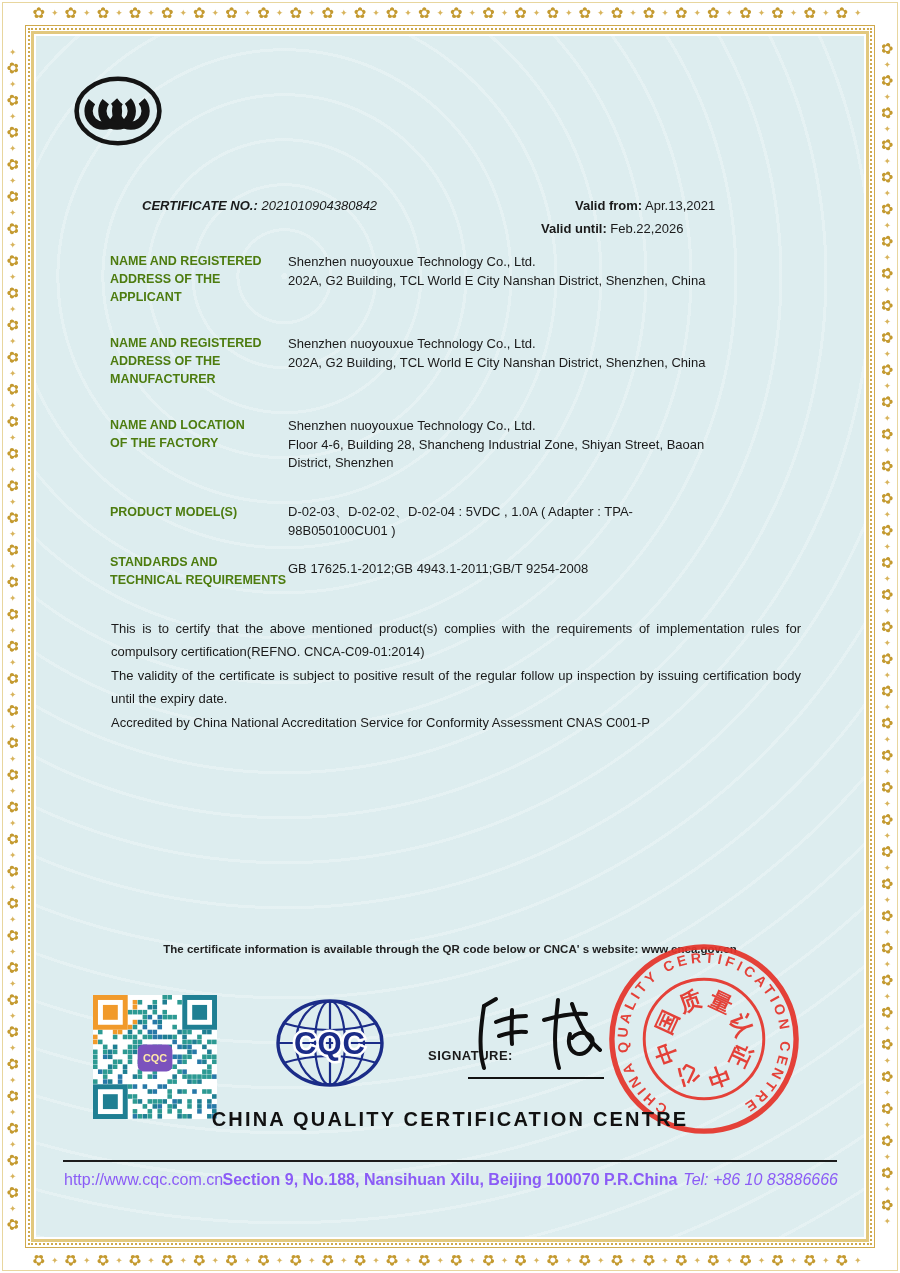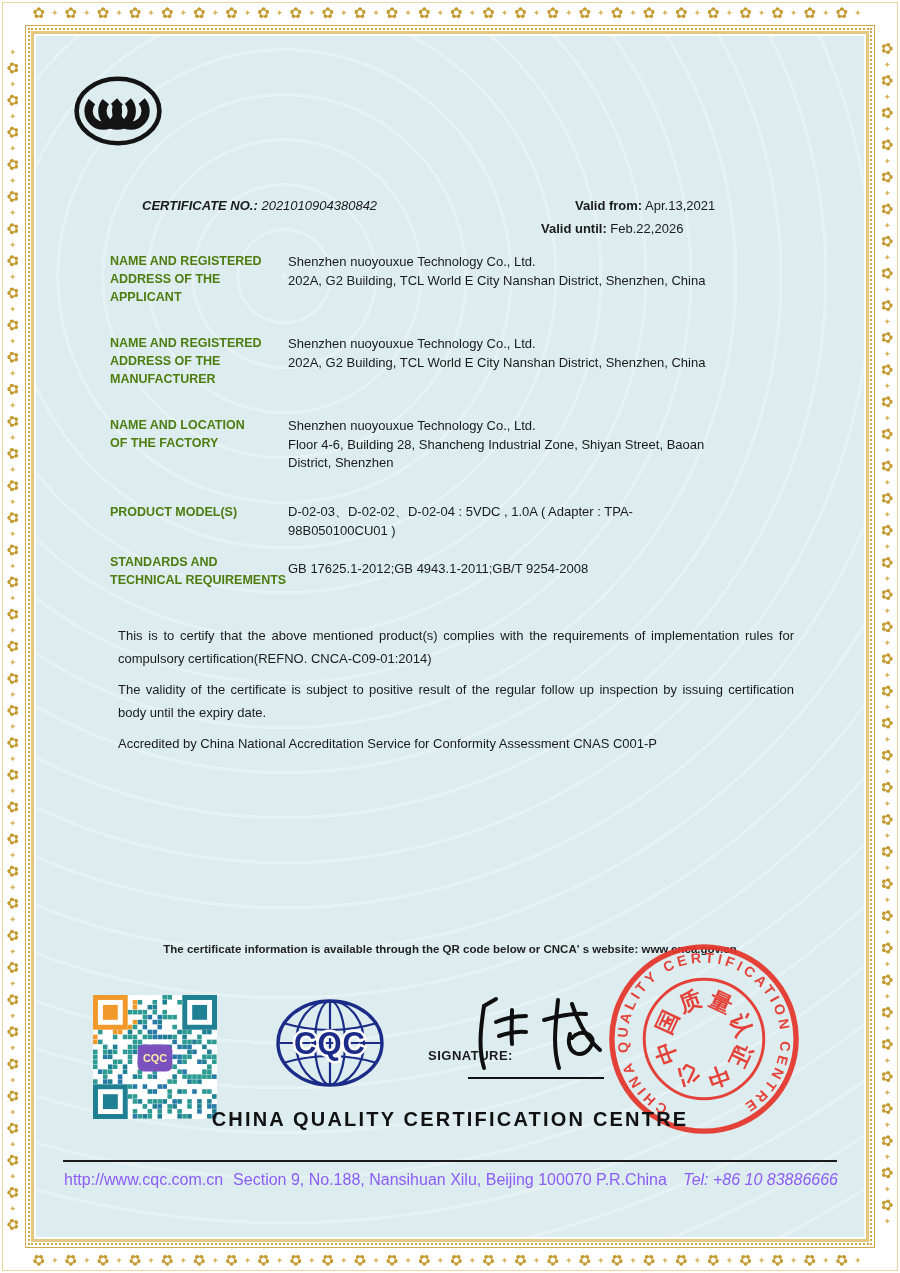--- a/index.html
+++ b/index.html
@@ -36,37 +36,37 @@
   .blabel{font-weight:bold;}
 
   
   .flabel{position:absolute;left:110px;width:182px;font-weight:bold;
     font-size:12.5px;line-height:18px;color:#4d7c0f;}
   .fvalue{position:absolute;left:288px;width:432px;font-size:13px;line-height:18.5px;}
 
   
   .paras{position:absolute;left:110px;top:616px;width:692px;font-size:13px;
     line-height:23px;text-align:justify;}
-  .paras p{margin:8px;}
+  .paras p{margin:1px;}
 
   
   .notice{position:absolute;left:0;top:943px;width:900px;text-align:center;
     font-size:11.5px;font-weight:bold;color:#222;}
   .qr{position:absolute;left:93px;top:995px;}
   .cqc-globe{position:absolute;left:274px;top:997px;}
   .sig-label{position:absolute;left:428px;top:1048px;font-size:13px;font-weight:bold;letter-spacing:.5px;}
   .sig-line{position:absolute;left:468px;top:1077px;width:136px;height:2px;background:#111;}
   .sig-strokes{position:absolute;left:466px;top:992px;}
   .stamp{position:absolute;left:606px;top:941px;opacity:.93;}
   .centre-name{position:absolute;left:0;top:1108px;width:900px;text-align:center;
     font-size:20px;font-weight:bold;letter-spacing:2.2px;color:#111;}
   .rule{position:absolute;left:63px;top:1160px;width:774px;height:2px;background:#1c1c1c;}
   .foot{position:absolute;top:1171px;font-size:16px;color:#8b5cf6;}
   .foot-web{left:64px;}
-  .foot-addr{left:0;width:900px;text-align:center;}
+  .foot-addr{left:0;width:900px;text-align:center;font-weight:bold;}
   .foot-tel{right:62px;font-style:italic;}
 </style>
 </head>
 <body>
 
 <div class="motif motif-top"><span class="big">✿</span><span class="small">✦</span><span class="big">✿</span><span class="small">✦</span><span class="big">✿</span><span class="small">✦</span><span class="big">✿</span><span class="small">✦</span><span class="big">✿</span><span class="small">✦</span><span class="big">✿</span><span class="small">✦</span><span class="big">✿</span><span class="small">✦</span><span class="big">✿</span><span class="small">✦</span><span class="big">✿</span><span class="small">✦</span><span class="big">✿</span><span class="small">✦</span><span class="big">✿</span><span class="small">✦</span><span class="big">✿</span><span class="small">✦</span><span class="big">✿</span><span class="small">✦</span><span class="big">✿</span><span class="small">✦</span><span class="big">✿</span><span class="small">✦</span><span class="big">✿</span><span class="small">✦</span><span class="big">✿</span><span class="small">✦</span><span class="big">✿</span><span class="small">✦</span><span class="big">✿</span><span class="small">✦</span><span class="big">✿</span><span class="small">✦</span><span class="big">✿</span><span class="small">✦</span><span class="big">✿</span><span class="small">✦</span><span class="big">✿</span><span class="small">✦</span><span class="big">✿</span><span class="small">✦</span><span class="big">✿</span><span class="small">✦</span><span class="big">✿</span><span class="small">✦</span></div>
 <div class="motif motif-bottom"><span class="big">✿</span><span class="small">✦</span><span class="big">✿</span><span class="small">✦</span><span class="big">✿</span><span class="small">✦</span><span class="big">✿</span><span class="small">✦</span><span class="big">✿</span><span class="small">✦</span><span class="big">✿</span><span class="small">✦</span><span class="big">✿</span><span class="small">✦</span><span class="big">✿</span><span class="small">✦</span><span class="big">✿</span><span class="small">✦</span><span class="big">✿</span><span class="small">✦</span><span class="big">✿</span><span class="small">✦</span><span class="big">✿</span><span class="small">✦</span><span class="big">✿</span><span class="small">✦</span><span class="big">✿</span><span class="small">✦</span><span class="big">✿</span><span class="small">✦</span><span class="big">✿</span><span class="small">✦</span><span class="big">✿</span><span class="small">✦</span><span class="big">✿</span><span class="small">✦</span><span class="big">✿</span><span class="small">✦</span><span class="big">✿</span><span class="small">✦</span><span class="big">✿</span><span class="small">✦</span><span class="big">✿</span><span class="small">✦</span><span class="big">✿</span><span class="small">✦</span><span class="big">✿</span><span class="small">✦</span><span class="big">✿</span><span class="small">✦</span><span class="big">✿</span><span class="small">✦</span></div>
 <div class="motif motif-left"><span class="big">✿</span><span class="small">✦</span><span class="big">✿</span><span class="small">✦</span><span class="big">✿</span><span class="small">✦</span><span class="big">✿</span><span class="small">✦</span><span class="big">✿</span><span class="small">✦</span><span class="big">✿</span><span class="small">✦</span><span class="big">✿</span><span class="small">✦</span><span class="big">✿</span><span class="small">✦</span><span class="big">✿</span><span class="small">✦</span><span class="big">✿</span><span class="small">✦</span><span class="big">✿</span><span class="small">✦</span><span class="big">✿</span><span class="small">✦</span><span class="big">✿</span><span class="small">✦</span><span class="big">✿</span><span class="small">✦</span><span class="big">✿</span><span class="small">✦</span><span class="big">✿</span><span class="small">✦</span><span class="big">✿</span><span class="small">✦</span><span class="big">✿</span><span class="small">✦</span><span class="big">✿</span><span class="small">✦</span><span class="big">✿</span><span class="small">✦</span><span class="big">✿</span><span class="small">✦</span><span class="big">✿</span><span class="small">✦</span><span class="big">✿</span><span class="small">✦</span><span class="big">✿</span><span class="small">✦</span><span class="big">✿</span><span class="small">✦</span><span class="big">✿</span><span class="small">✦</span><span class="big">✿</span><span class="small">✦</span><span class="big">✿</span><span class="small">✦</span><span class="big">✿</span><span class="small">✦</span><span class="big">✿</span><span class="small">✦</span><span class="big">✿</span><span class="small">✦</span><span class="big">✿</span><span class="small">✦</span><span class="big">✿</span><span class="small">✦</span><span class="big">✿</span><span class="small">✦</span><span class="big">✿</span><span class="small">✦</span><span class="big">✿</span><span class="small">✦</span><span class="big">✿</span><span class="small">✦</span></div>
 <div class="motif motif-right"><span class="big">✿</span><span class="small">✦</span><span class="big">✿</span><span class="small">✦</span><span class="big">✿</span><span class="small">✦</span><span class="big">✿</span><span class="small">✦</span><span class="big">✿</span><span class="small">✦</span><span class="big">✿</span><span class="small">✦</span><span class="big">✿</span><span class="small">✦</span><span class="big">✿</span><span class="small">✦</span><span class="big">✿</span><span class="small">✦</span><span class="big">✿</span><span class="small">✦</span><span class="big">✿</span><span class="small">✦</span><span class="big">✿</span><span class="small">✦</span><span class="big">✿</span><span class="small">✦</span><span class="big">✿</span><span class="small">✦</span><span class="big">✿</span><span class="small">✦</span><span class="big">✿</span><span class="small">✦</span><span class="big">✿</span><span class="small">✦</span><span class="big">✿</span><span class="small">✦</span><span class="big">✿</span><span class="small">✦</span><span class="big">✿</span><span class="small">✦</span><span class="big">✿</span><span class="small">✦</span><span class="big">✿</span><span class="small">✦</span><span class="big">✿</span><span class="small">✦</span><span class="big">✿</span><span class="small">✦</span><span class="big">✿</span><span class="small">✦</span><span class="big">✿</span><span class="small">✦</span><span class="big">✿</span><span class="small">✦</span><span class="big">✿</span><span class="small">✦</span><span class="big">✿</span><span class="small">✦</span><span class="big">✿</span><span class="small">✦</span><span class="big">✿</span><span class="small">✦</span><span class="big">✿</span><span class="small">✦</span><span class="big">✿</span><span class="small">✦</span><span class="big">✿</span><span class="small">✦</span><span class="big">✿</span><span class="small">✦</span><span class="big">✿</span><span class="small">✦</span><span class="big">✿</span><span class="small">✦</span></div>
 <div class="f0"></div>

